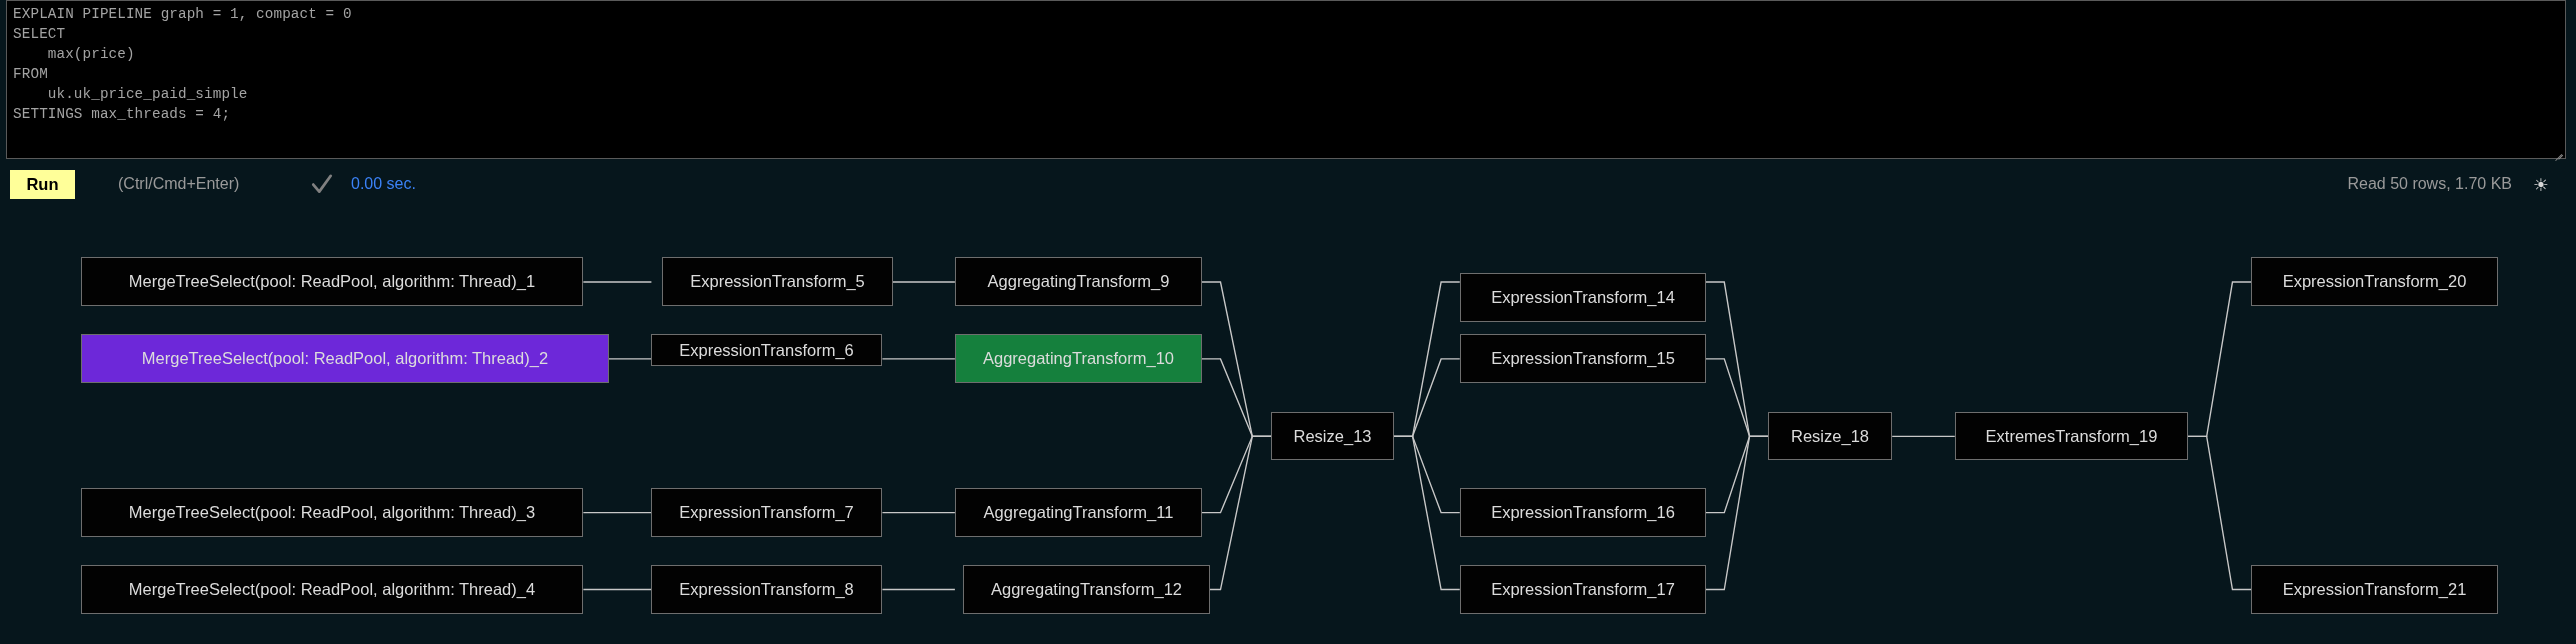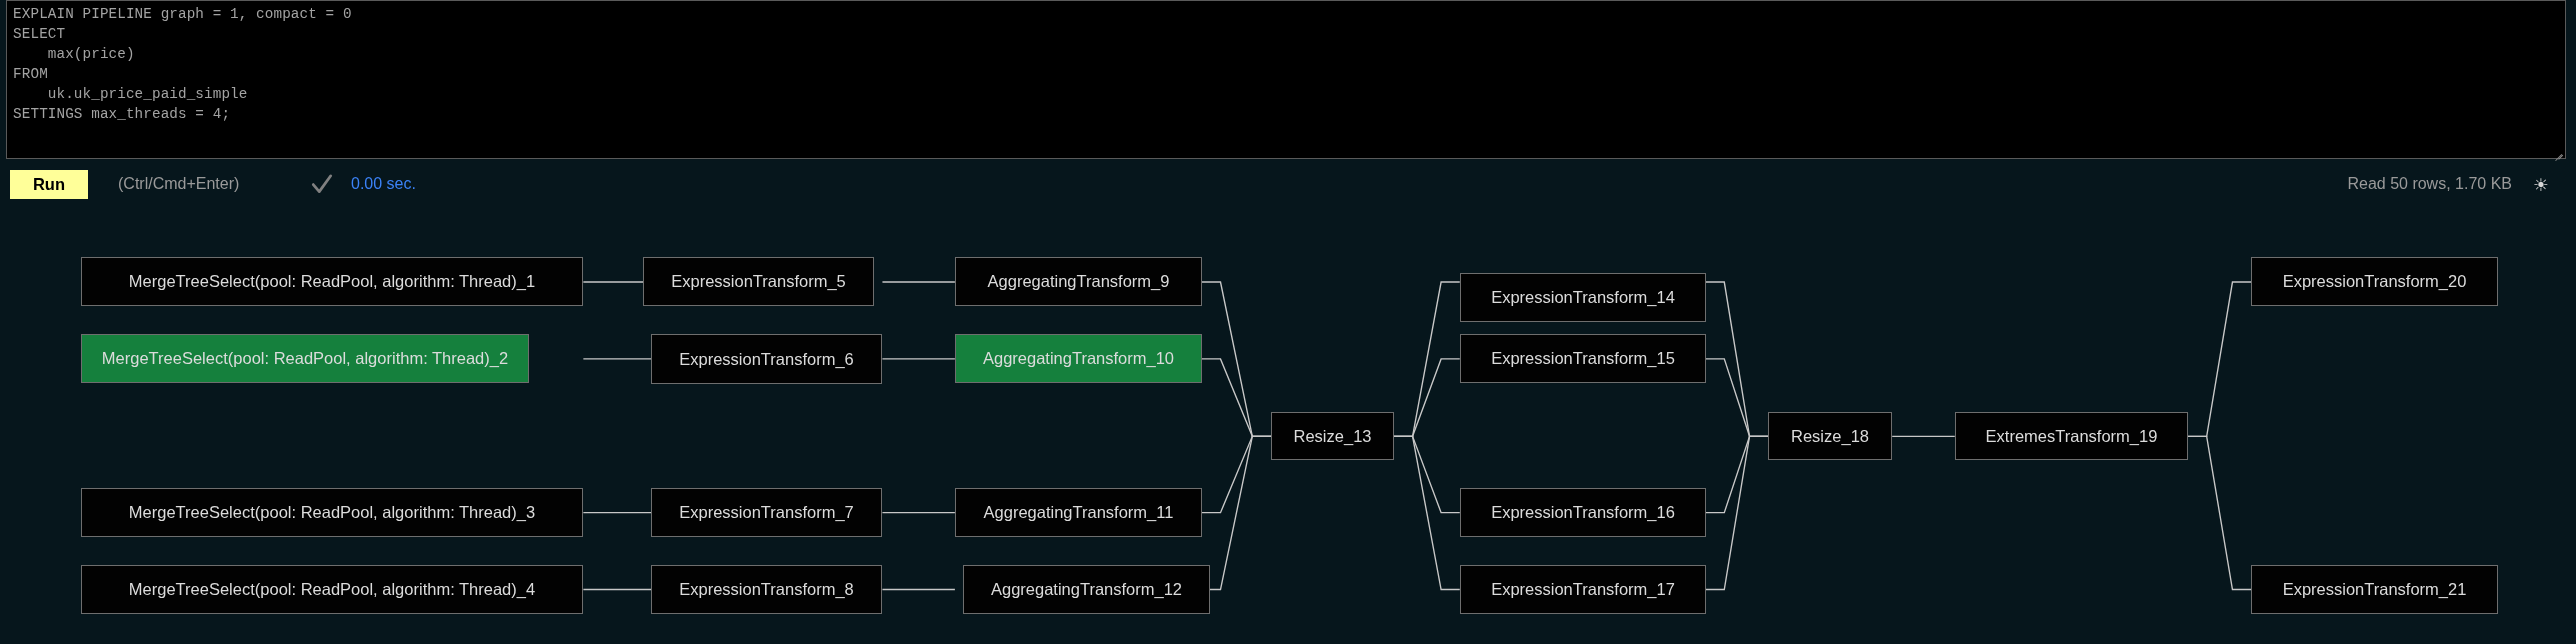--- a/index.html
+++ b/index.html
@@ -67,21 +67,21 @@
     position: absolute;
     left: 0;
     top: 160px;
     width: 2576px;
     height: 48px;
   }
   .run-button {
     position: absolute;
     left: 10px;
     top: 10px;
-    width: 78px;
+    width: 65px;
     height: 28.5px;
     background: #ffff99;
     color: #000000;
     border: none;
     font-family: "Liberation Sans", sans-serif;
     font-size: 16.5px;
     font-weight: bold;
     line-height: 28.5px;
     text-align: center;
     cursor: pointer;
@@ -217,33 +217,33 @@
       <polyline points="3108,273 3142,273 3188,414 3222,414" fill="none" stroke="#c8c8c8" stroke-width="2.5"></polyline>
       <polyline points="3108,553 3142,553 3188,414 3222,414" fill="none" stroke="#c8c8c8" stroke-width="2.5"></polyline>
       <polyline points="3108,693 3142,693 3188,414 3222,414" fill="none" stroke="#c8c8c8" stroke-width="2.5"></polyline>
       <polyline points="3448,414 3562,414" fill="none" stroke="#c8c8c8" stroke-width="2.5"></polyline>
       <polyline points="3987,414 4021,414 4068,133 4102,133" fill="none" stroke="#c8c8c8" stroke-width="2.5"></polyline>
       <polyline points="3987,414 4021,414 4068,693 4102,693" fill="none" stroke="#c8c8c8" stroke-width="2.5"></polyline>
     </svg>
 <div class="node" style="left: 81px; top: 48px; width: 502px; height: 49px; background: rgb(2, 2, 2); border-color: rgb(110, 110, 110);">
       <span>MergeTreeSelect(pool: ReadPool, algorithm: Thread)_1</span>
     </div>
-    <div class="node" style="left: 81px; top: 125px; width: 448px; height: 49px; background: #15803d; border-color: rgb(110, 110, 110);">
+    <div class="node" style="left: 81px; top: 125px; width: 528px; height: 49px; background: #6d28d9; border-color: rgb(110, 110, 110);">
       <span>MergeTreeSelect(pool: ReadPool, algorithm: Thread)_2</span>
     </div>
     <div class="node" style="left: 81px; top: 279px; width: 502px; height: 49px; background: rgb(2, 2, 2); border-color: rgb(110, 110, 110);">
       <span>MergeTreeSelect(pool: ReadPool, algorithm: Thread)_3</span>
     </div>
     <div class="node" style="left: 81px; top: 356px; width: 502px; height: 49px; background: rgb(2, 2, 2); border-color: rgb(110, 110, 110);">
       <span>MergeTreeSelect(pool: ReadPool, algorithm: Thread)_4</span>
     </div>
-    <div class="node" style="left: 643px; top: 48px; width: 231px; height: 49px; background: rgb(2, 2, 2); border-color: rgb(110, 110, 110);">
+    <div class="node" style="left: 662px; top: 48px; width: 231px; height: 49px; background: rgb(2, 2, 2); border-color: rgb(110, 110, 110);">
       <span>ExpressionTransform_5</span>
     </div>
-    <div class="node" style="left: 651px; top: 125px; width: 231px; height: 50px; background: rgb(2, 2, 2); border-color: rgb(110, 110, 110);">
+    <div class="node" style="left: 651px; top: 125px; width: 231px; height: 32px; background: rgb(2, 2, 2); border-color: rgb(110, 110, 110);">
       <span>ExpressionTransform_6</span>
     </div>
     <div class="node" style="left: 651px; top: 279px; width: 231px; height: 49px; background: rgb(2, 2, 2); border-color: rgb(110, 110, 110);">
       <span>ExpressionTransform_7</span>
     </div>
     <div class="node" style="left: 651px; top: 356px; width: 231px; height: 49px; background: rgb(2, 2, 2); border-color: rgb(110, 110, 110);">
       <span>ExpressionTransform_8</span>
     </div>
     <div class="node" style="left: 955px; top: 48px; width: 247px; height: 49px; background: rgb(2, 2, 2); border-color: rgb(110, 110, 110);">
       <span>AggregatingTransform_9</span>

